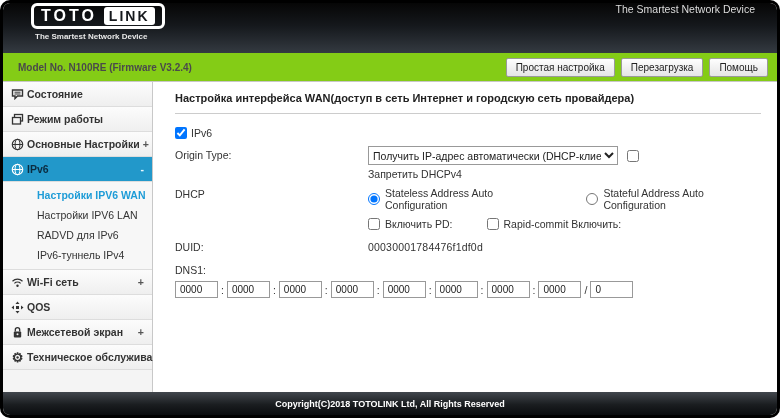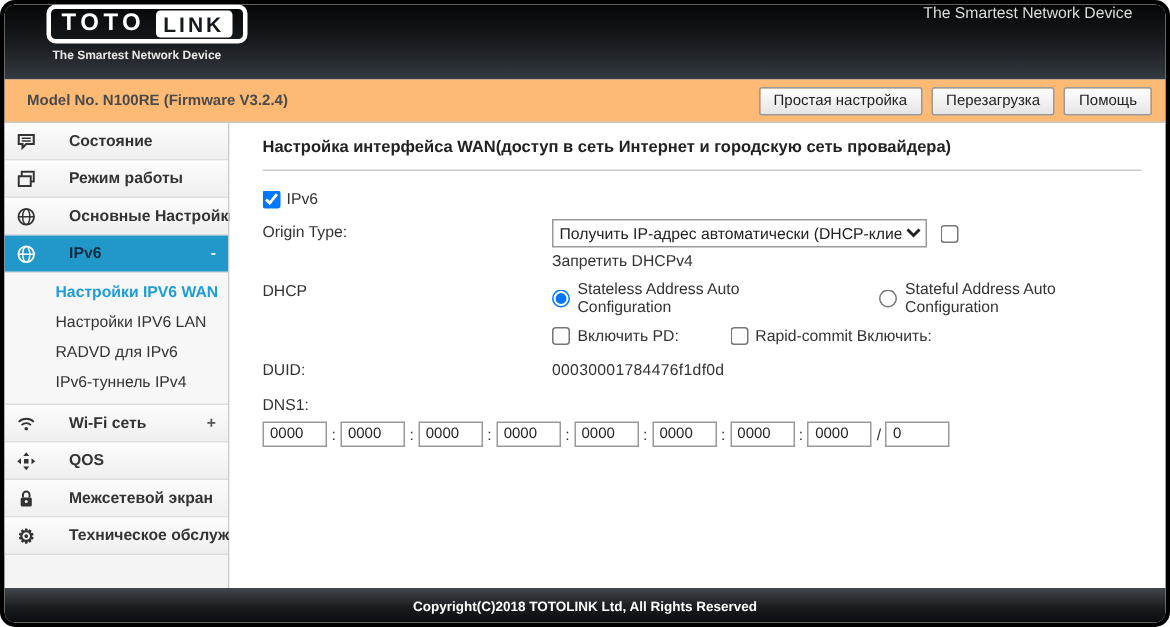--- a/index.html
+++ b/index.html
@@ -24,40 +24,40 @@
   }
   .logo-toto { color:#fff; font-weight:bold; font-size:16px; letter-spacing:3px; }
   .logo-link {
     background:#fff; color:#15181c; font-weight:bold; font-size:14px;
     letter-spacing:2px; padding:1px 5px; border-radius:3px;
   }
   .logo-tagline { color:#e8e8e8; font-size:8px; font-weight:bold; margin:3px 0 0 4px; }
   .hdr-right { color:#dcdcdc; font-size:10.5px; }
   
   .toolbar {
-    height:29px; flex:0 0 auto; background:#fdba74;
+    height:29px; flex:0 0 auto; background:#84cc16;
     border-bottom:1px solid #c8c8c8;
     display:flex; align-items:center; justify-content:space-between; padding:0 9px;
   }
   .model { font-size:10px; font-weight:bold; color:#4a4a4a; padding-left:6px; }
   .tb-btns { display:flex; gap:6px; }
   .tb-btn {
     font-family:"Liberation Sans", sans-serif;
     font-size:10px; color:#222; padding:3px 9px;
     background:linear-gradient(#fefefe,#e5e5e5);
     border:1px solid #9a9a9a; border-radius:2px; cursor:pointer;
   }
   
   .body { flex:1 1 auto; display:flex; min-height:0; }
   .sidebar {
     width:150px; flex:0 0 auto; background:#f4f4f4;
     border-right:1px solid #c8c8c8; font-size:10.5px;
   }
   .side-item {
-    display:flex; align-items:center; gap:22px; height:25px; padding:0 8px;
+    display:flex; align-items:center; gap:3px; height:25px; padding:0 8px;
     border-bottom:1px solid #ddd; font-weight:bold; color:#333;
     background:linear-gradient(#fcfcfc,#efefef); cursor:pointer;
   }
   .side-item .icon { width:13px; height:13px; display:flex; align-items:center; justify-content:center; flex:0 0 auto; }
   .side-item svg { display:block; }
   .side-label { white-space:nowrap; }
   .expander { margin-left:auto; font-weight:bold; color:#555; }
   .side-item.active { background:#2298ca; color:#0b2c40; }
   .side-item.active .expander { color:#eaf6fc; }
   .gear-glyph { font-size:13px; color:#333; line-height:1; }

